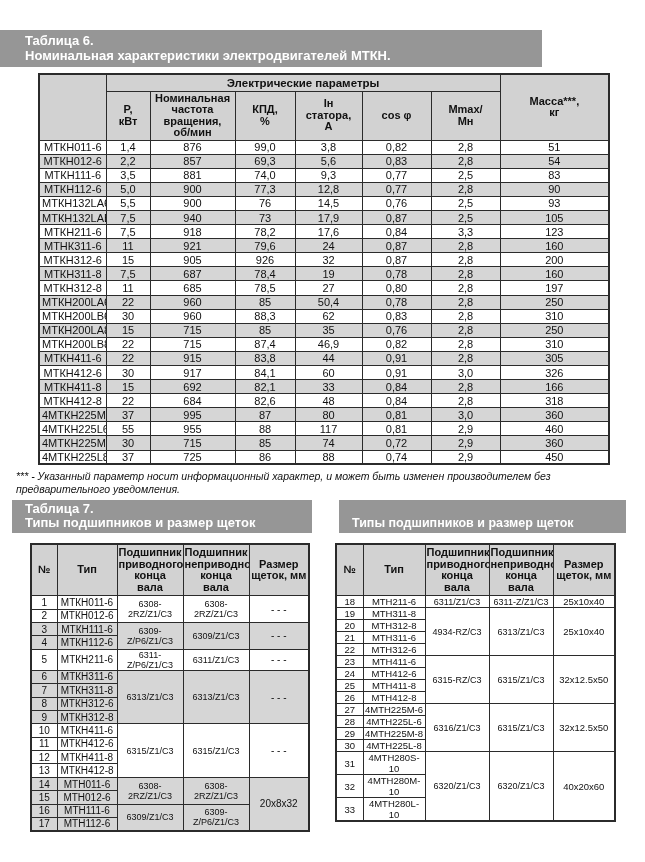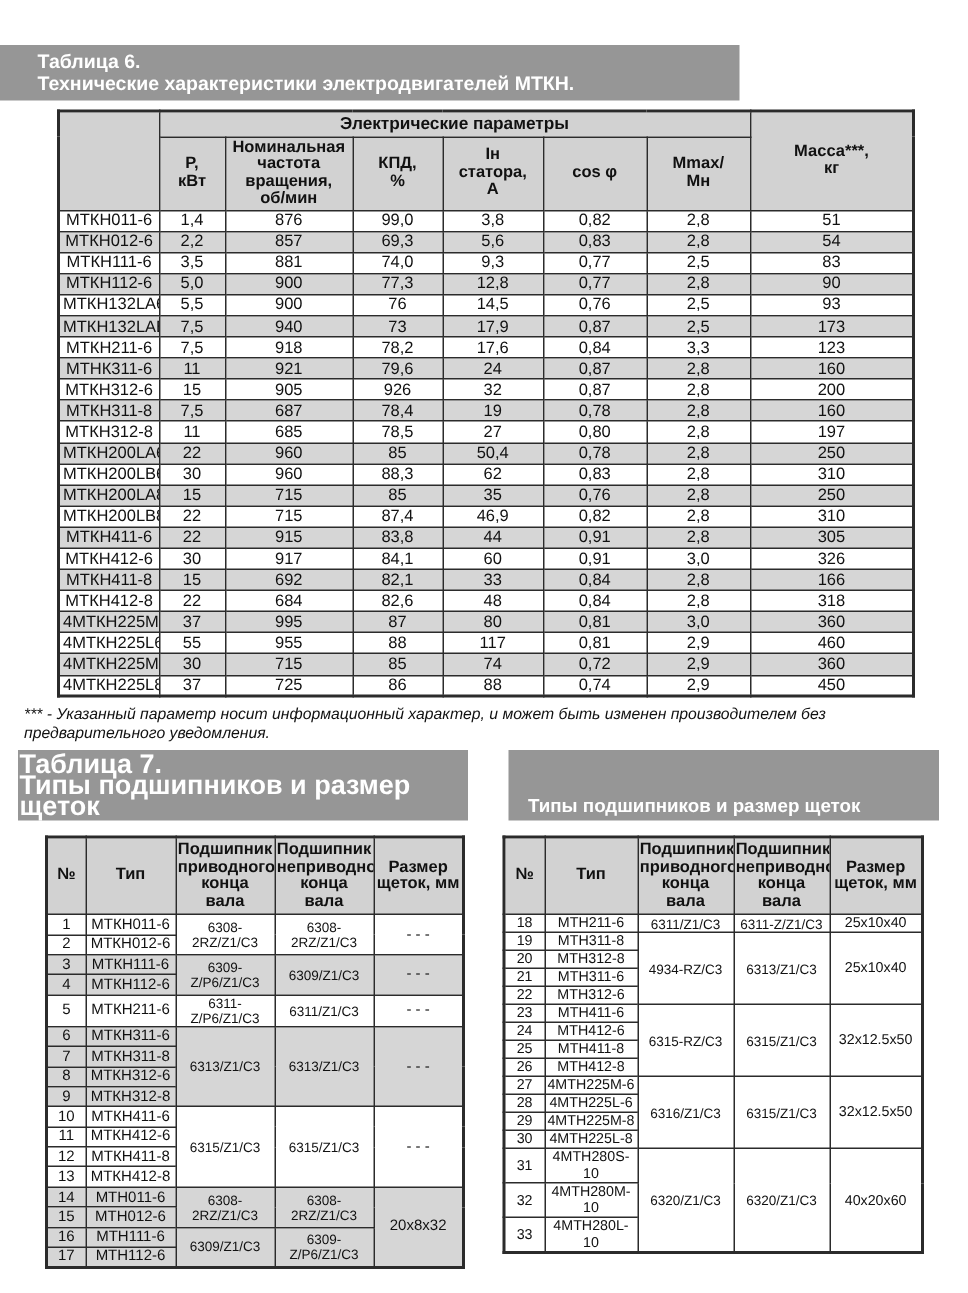--- a/index.html
+++ b/index.html
@@ -8,23 +8,23 @@
     --header-cell:#d2d2d2;
     --border:#2b2b2b;
   }
   *{box-sizing:border-box;}
   html,body{margin:0;padding:0;}
   body{
     width:645px;height:862px;background:#ffffff;overflow:hidden;
     font-family:"Liberation Sans", sans-serif;color:#111;
   }
   .band{background:var(--band);color:#fff;font-weight:bold;}
-  .band6{width:493px;margin-top:30px;padding:3px 0 4px 25px;font-size:13px;line-height:15px;}
+  .band6{width:542px;margin-top:30px;padding:3px 0 4px 25px;font-size:13px;line-height:15px;}
   .bands7{display:flex;margin-top:5px;}
-  .band7l{margin-left:12px;width:300px;padding:2px 0 3px 1px;font-size:18px;line-height:14px;}
+  .band7l{margin-left:12px;width:300px;padding:2px 0 3px 13px;font-size:13px;line-height:14px;}
   .band7r{margin-left:27px;width:287px;font-size:12.5px;padding:2px 0 3px 13px;display:flex;align-items:flex-end;}
 
   table{border-collapse:collapse;table-layout:fixed;}
   th,td{border:1px solid var(--border);text-align:center;vertical-align:middle;overflow:hidden;}
 
   .t6{margin:6px 0 0 38px;width:570px;font-size:11px;border:2px solid var(--border);}
   .t6 thead th{background:var(--header-cell);font-weight:bold;padding:1px 2px;margin-top:28px;}
   .t6 thead tr:first-child th.group{height:17px;font-size:11.5px;}
   .t6 tbody td{height:14.1px;padding:0 2px;}
   .t6 tbody tr.stripe td{background:var(--stripe);}
@@ -47,21 +47,21 @@
     font-size:10.5px;line-height:12.5px;color:#111;
   }
 </style>
 </head>
 <body>
 
 <div class="page">
 
   <div class="band band6">
     <div>Таблица  6.</div>
-    <div>Технические характеристики электродвигателей МТКН.</div>
+    <div>Номинальная характеристики электродвигателей МТКН.</div>
   </div>
 
   <table class="t6">
     <colgroup>
       <col style="width:67px">
         <col style="width:44px">
         <col style="width:85px">
         <col style="width:60px">
       <col style="width:67px">
         <col style="width:69px">
@@ -144,21 +144,21 @@
           <td>93</td>
         </tr>
         <tr class="stripe">
           <td>МТКН132LAB</td>
           <td>7,5</td>
           <td>940</td>
           <td>73</td>
           <td>17,9</td>
           <td>0,87</td>
           <td>2,5</td>
-          <td>173</td>
+          <td>105</td>
         </tr>
         <tr>
           <td>МТКН211-6</td>
           <td>7,5</td>
           <td>918</td>
           <td>78,2</td>
           <td>17,6</td>
           <td>0,84</td>
           <td>3,3</td>
           <td>123</td>

